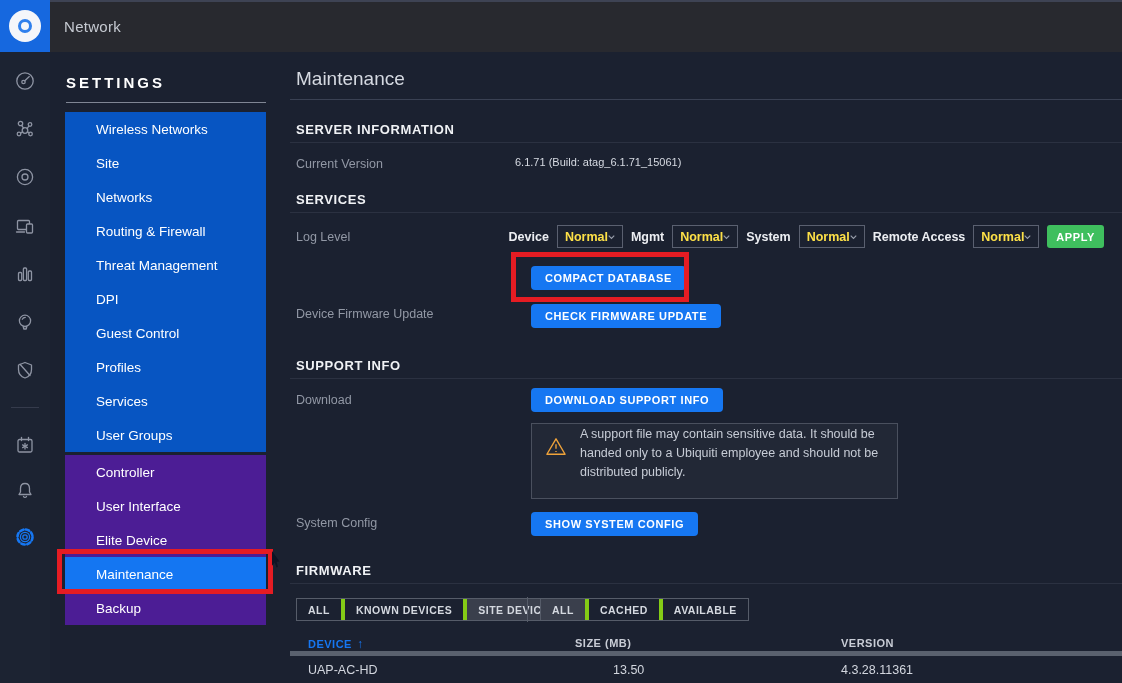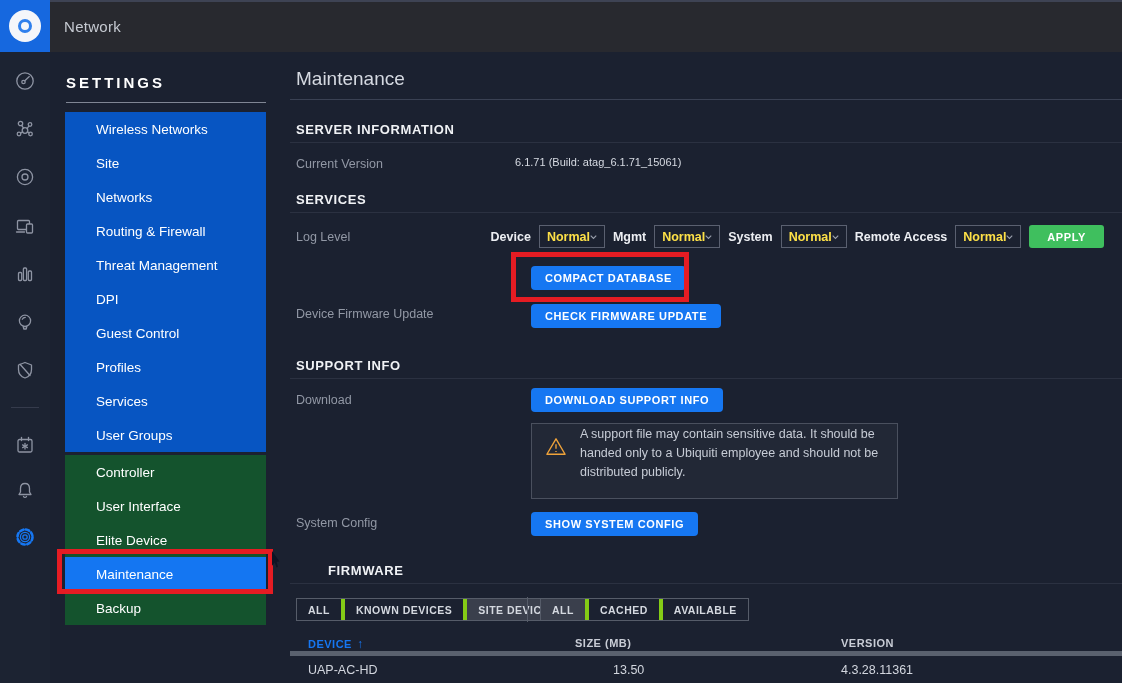--- a/index.html
+++ b/index.html
@@ -25,42 +25,42 @@
   .rail-ic svg { width:24px; height:24px; stroke:#8e94a3; fill:none; stroke-width:1.3; stroke-linecap:round; stroke-linejoin:round; }
   .rail-ic.active svg { stroke:#1677f2; }
   .rail-div { position:absolute; left:11px; width:28px; height:1px; background:#353b4c; }
 
   
   .sb-head { position:absolute; left:66px; top:74px; font-size:15px; font-weight:700; letter-spacing:3px; color:#ffffff; }
   .sb-underline { position:absolute; left:66px; top:102px; width:200px; height:1px; background:#808694; }
   .sb-panel { position:absolute; left:65px; top:112px; width:201px; }
   .sb-item { height:34px; display:flex; align-items:center; padding-left:31px; font-size:13.5px; color:#ffffff; cursor:pointer; }
   .g1 .sb-item { background:#0755c2; }
-  .g2 .sb-item { background:#14532d; }
+  .g2 .sb-item { background:#4c1d95; }
   .sb-gap { height:3px; background:#1b2130; }
   .sb-item.active { background:#1476f2; }
 
   
   .anno { position:absolute; border:5px solid #e51c23; z-index:40; pointer-events:none; }
   .cursor { position:absolute; width:13px; height:18px; background:#0e1424; z-index:41;
     clip-path:polygon(0 0, 0 82%, 22% 64%, 34% 92%, 46% 87%, 35% 60%, 58% 58%); }
 
   
   .page-title { position:absolute; left:296px; top:68px; font-size:19px; color:#d5d9e1; }
   .hdiv { position:absolute; height:1px; background:#2b3141; }
   .hdiv.bright { background:#3a4153; }
   .sec-title { position:absolute; left:296px; font-size:13px; font-weight:700; letter-spacing:.6px; color:#f0f2f5; }
   .lbl { position:absolute; left:296px; font-size:12.5px; color:#9298a5; }
   .val { position:absolute; font-size:11px; color:#d6dae2;text-align:right; }
 
   .btn-blue { position:absolute; height:24px; background:#1677f2; color:#fff; border:none; border-radius:4px;
     font-family:"Liberation Sans",sans-serif; font-size:11px; font-weight:700; letter-spacing:.6px; padding:0 14px;
     display:inline-flex; align-items:center; cursor:pointer; }
   .btn-green { height:23px; background:#3fbf5e; color:#fff; border:none; border-radius:3px;
-    font-family:"Liberation Sans",sans-serif; font-size:11px; font-weight:700; letter-spacing:.6px; padding:0 18px;
+    font-family:"Liberation Sans",sans-serif; font-size:11px; font-weight:700; letter-spacing:.6px; padding:0 9px;
     display:inline-flex; align-items:center; cursor:pointer; }
 
   .loglevel-row { position:absolute; top:225px; right:18px; display:flex; align-items:center; gap:8px; }
   .dd-label { font-size:12.5px; font-weight:600; color:#eceef2; white-space:nowrap; }
   .dropdown { display:inline-flex; align-items:center; justify-content:space-between; width:66px; height:23px;
     border:1px solid #5a6070; padding:0 7px; color:#fde047; font-size:12.5px; font-weight:600; cursor:pointer; background:transparent; }
   .dropdown svg { width:10px; height:6px; stroke:#9aa0ad; fill:none; stroke-width:1.6; }
 
   .warnbox { position:absolute; left:531px; top:423px; width:367px; height:76px; border:1px solid #4a505e; background:#222836; }
   .warnbox svg { position:absolute; left:13px; top:13px; width:22px; height:20px; stroke:#f0a33a; fill:none; stroke-width:1.5; stroke-linejoin:round; }
@@ -255,21 +255,21 @@
       <path d="M12 2 L22 19 H2 Z"></path>
       <line x1="12" y1="8" x2="12" y2="13"></line>
       <line x1="12" y1="15.5" x2="12" y2="16.5"></line>
     </svg>
   <div class="warn-text">A support file may contain sensitive data. It should be handed only to a Ubiquiti employee and should not be distributed publicly.</div>
 </div>
 
 <div class="lbl" style="top:516px;">System Config</div>
 <button class="btn-blue" style="left:531px; top:512px;">SHOW SYSTEM CONFIG</button>
 
-<div class="sec-title" style="top:563px;margin-left:32px;">FIRMWARE</div>
+<div class="sec-title" style="top:563px;">FIRMWARE</div>
 <div class="hdiv" style="left:290px; top:583px; width:832px;"></div>
 
 <div class="tabgroup" style="left:296px;">
   <div class="tab">ALL</div>
   <div class="tab">KNOWN DEVICES</div>
   <div class="tab selected">SITE DEVICES</div>
 </div>
 <div class="tab-sep"></div>
 <div class="tabgroup" style="left:540px;">
   <div class="tab selected">ALL</div>

